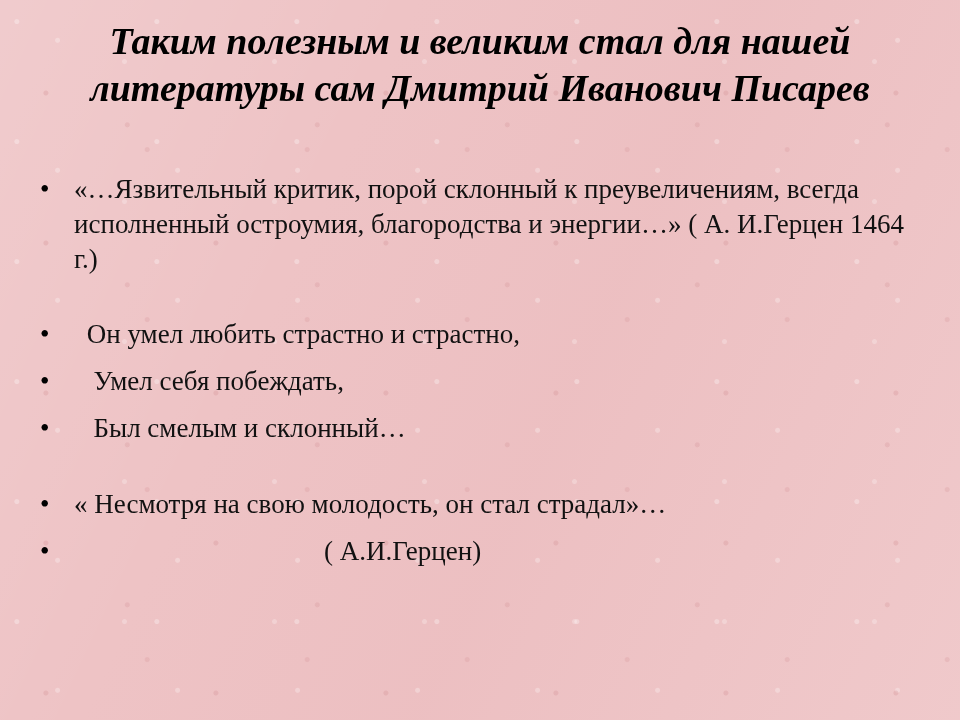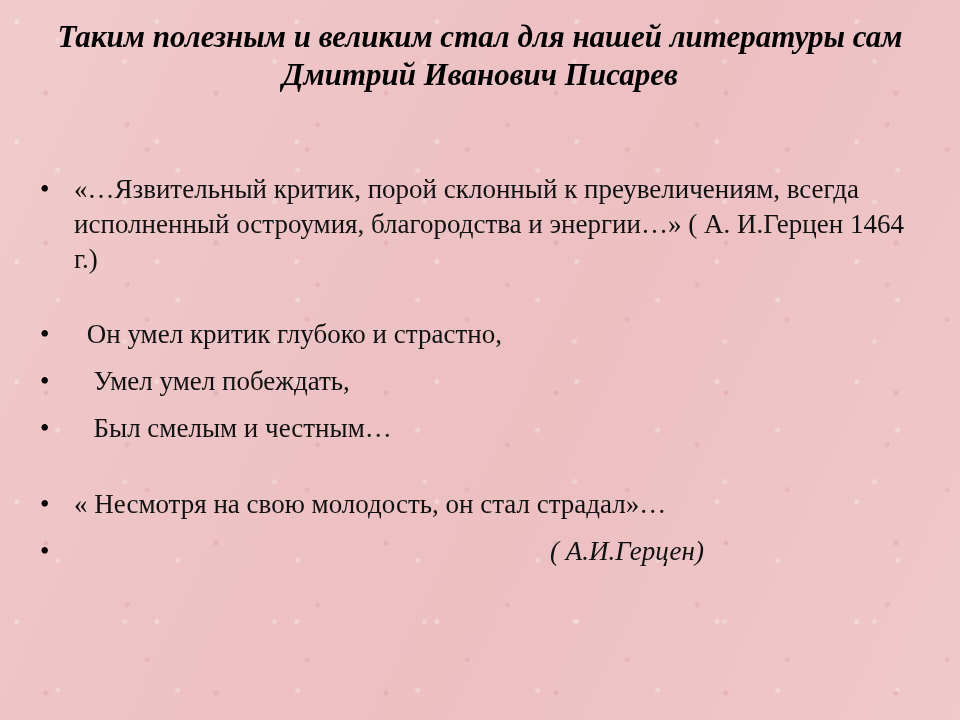--- a/index.html
+++ b/index.html
@@ -31,21 +31,21 @@
   }
   .title {
     position: absolute;
     left: 34px;
     top: 18px;
     width: 892px;
     text-align: center;
     font-family: "Liberation Serif", serif;
     font-weight: bold;
     font-style: italic;
-    font-size: 31px;
+    font-size: 38px;
     line-height: 1.24;
     color: #000000;
     letter-spacing: 0px;
   }
   .bullets {
     position: absolute;
     left: 40px;
     top: 172px;
     width: 890px;
   }
@@ -67,58 +67,56 @@
     color: #000000;
   }
   .bullet-text {
     flex: 1 1 auto;
     white-space: pre-wrap;
   }
   .gap-lg { height: 40px; }
   .gap-sm { height: 12px; }
   .indent-1 .bullet-text { padding-left: 6px; }
   .signature .bullet-text {
-    text-align: center;
     padding-left: 250px;
-    font-style: italic;
   }
 </style>
 </head>
 <body>
 
 <div class="slide">
 
   <div class="title">Таким полезным и великим стал  для нашей литературы  сам Дмитрий Иванович Писарев</div>
 
   <div class="bullets">
 
     <div class="bullet-item">
       <span class="bullet-mark">•</span>
       <span class="bullet-text">«…Язвительный критик, порой склонный к преувеличениям, всегда исполненный остроумия, благородства и энергии…» ( А. И.Герцен 1464 г.)</span>
     </div>
 
     <div class="gap-lg"></div>
 
     <div class="bullet-item indent-1">
       <span class="bullet-mark">•</span>
-      <span class="bullet-text"> Он умел критик глубоко и страстно,</span>
+      <span class="bullet-text"> Он умел любить страстно и страстно,</span>
     </div>
 
     <div class="gap-sm"></div>
 
     <div class="bullet-item indent-1">
       <span class="bullet-mark">•</span>
-      <span class="bullet-text">  Умел умел побеждать,</span>
+      <span class="bullet-text">  Умел себя побеждать,</span>
     </div>
 
     <div class="gap-sm"></div>
 
     <div class="bullet-item indent-1">
       <span class="bullet-mark">•</span>
-      <span class="bullet-text">  Был смелым и честным…</span>
+      <span class="bullet-text">  Был смелым и склонный…</span>
     </div>
 
     <div class="gap-lg"></div>
 
     <div class="bullet-item">
       <span class="bullet-mark">•</span>
       <span class="bullet-text">« Несмотря на свою молодость, он стал страдал»…</span>
     </div>
 
     <div class="gap-sm"></div>

